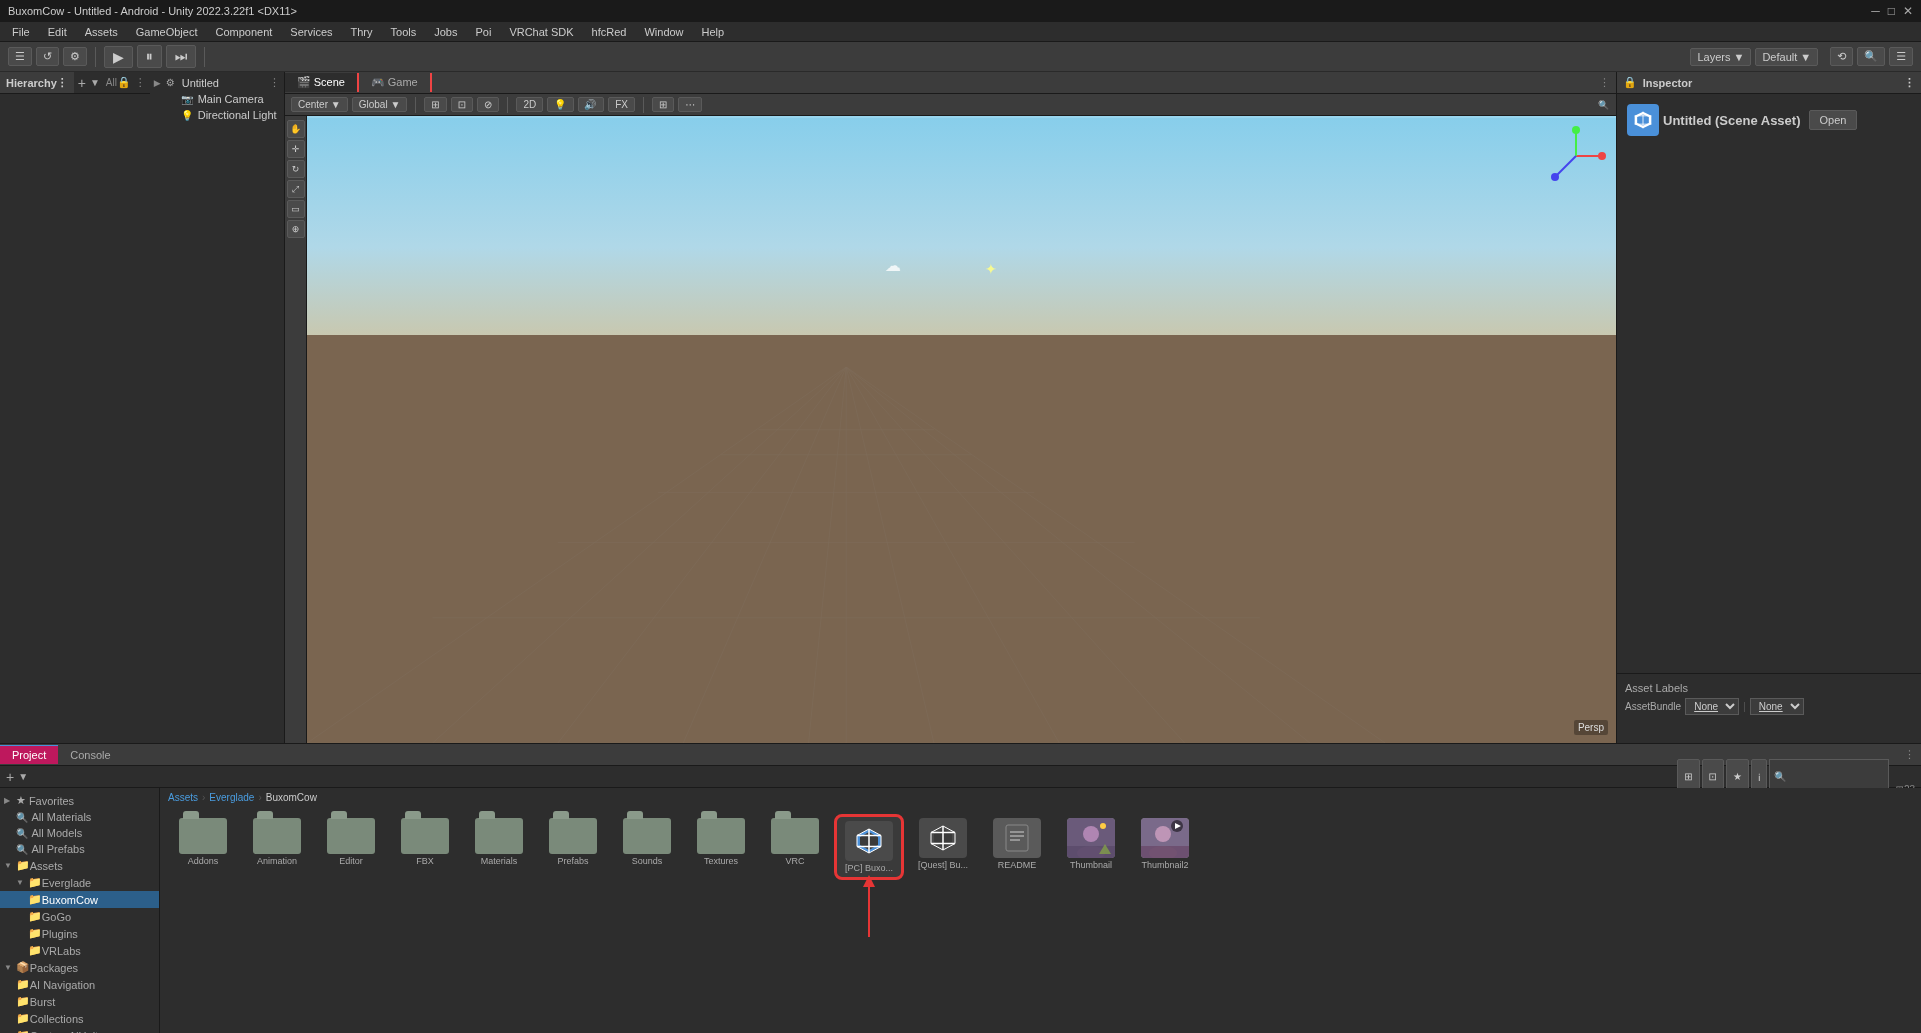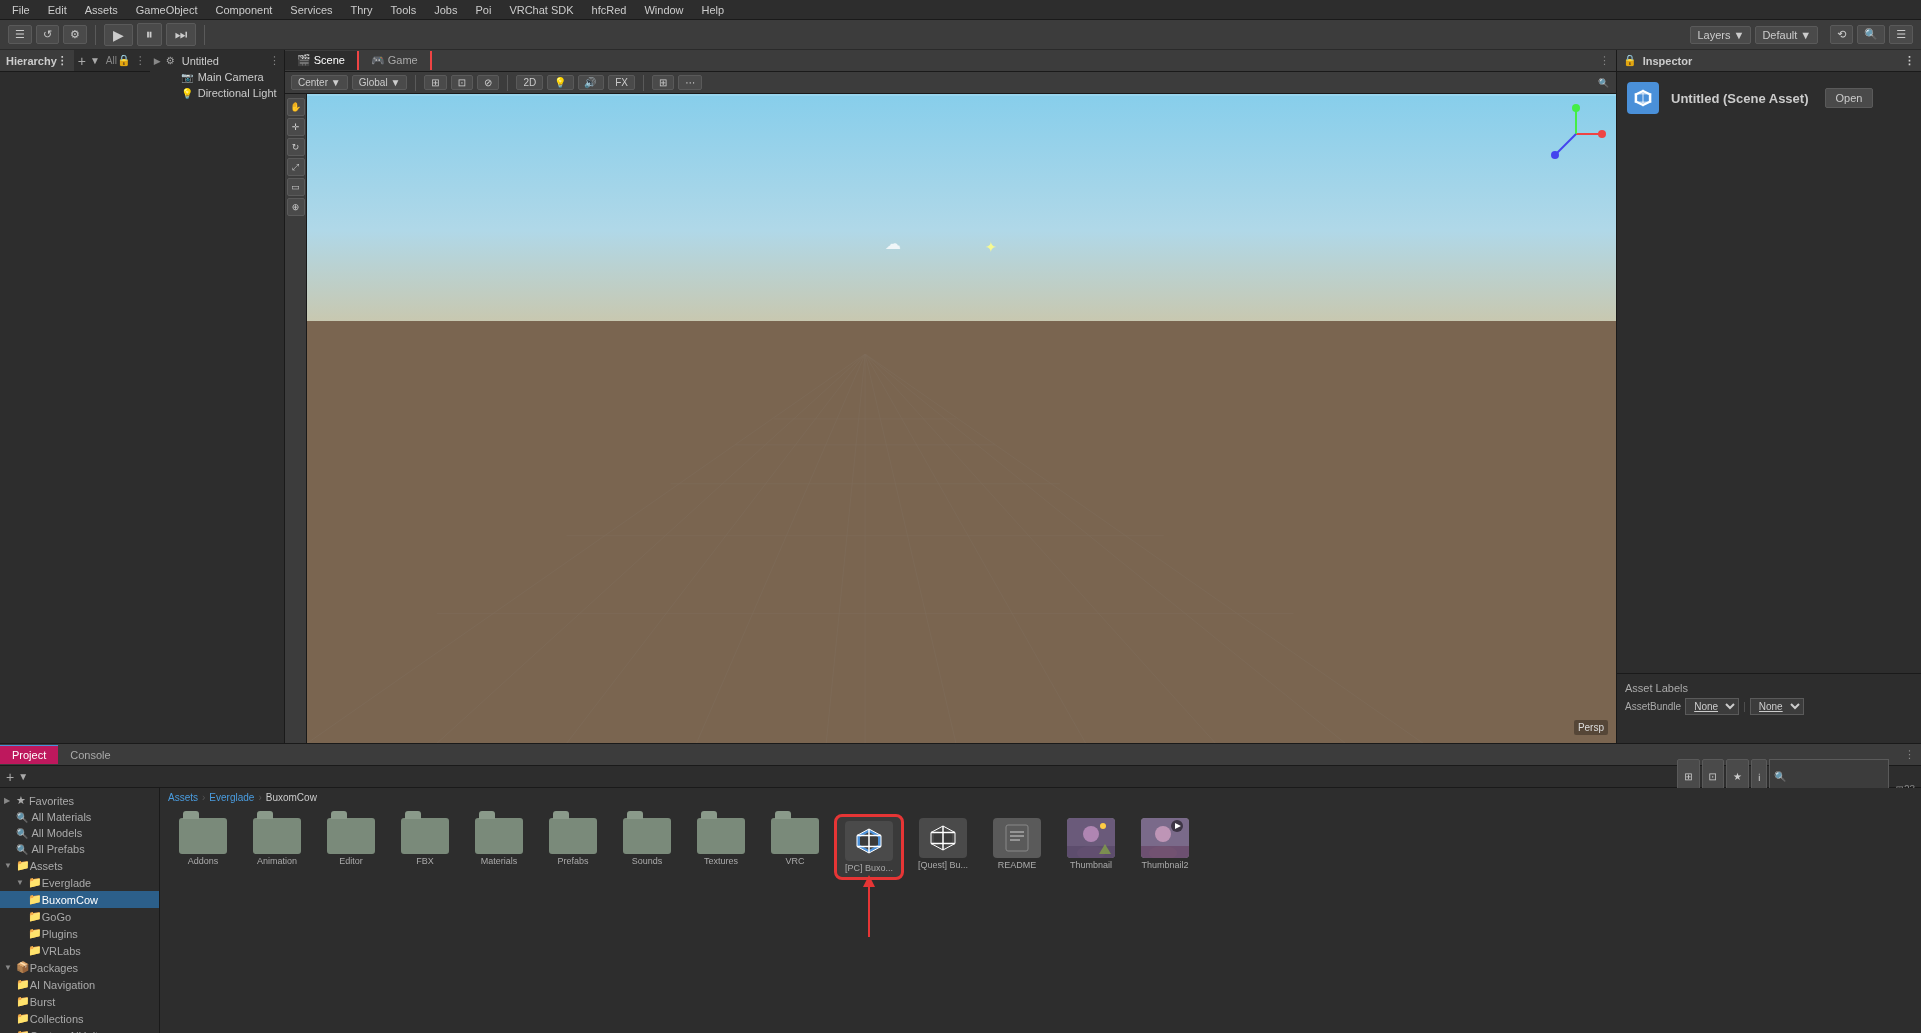--- a/index.html
+++ b/index.html
@@ -40,21 +40,21 @@
     .viewport-toolbar { height: 22px; background: #3c3c3c; display: flex; align-items: center; padding: 0 6px; gap: 4px; border-bottom: 1px solid #1a1a1a; }
     .vt-btn { padding: 1px 6px; background: #4a4a4a; border: 1px solid #5a5a5a; color: #ccc; font-size: 10px; cursor: pointer; border-radius: 2px; }
     #scene-view { flex: 1; background: linear-gradient(180deg, #87ceeb 0%, #c8b89a 30%, #8b7355 100%); position: relative; overflow: hidden; }
     .scene-tools { position: absolute; left: 0; top: 0; bottom: 0; width: 22px; background: #3c3c3c; display: flex; flex-direction: column; align-items: center; gap: 2px; padding: 4px 2px; border-right: 1px solid #1a1a1a; }
     .scene-tool-btn { width: 18px; height: 18px; background: #4a4a4a; border: 1px solid #5a5a5a; color: #ccc; font-size: 9px; cursor: pointer; border-radius: 2px; display: flex; align-items: center; justify-content: center; }
 
     
     #inspector { width: 305px; background: #2d2d2d; display: flex; flex-direction: column; border-left: 1px solid #1a1a1a; }
     #inspector-header { height: 22px; background: #3c3c3c; display: flex; align-items: center; padding: 0 6px; border-bottom: 1px solid #1a1a1a; font-size: 11px; font-weight: bold; color: #ccc; justify-content: space-between; }
     #inspector-content { flex: 1; padding: 6px; overflow-y: auto; }
-    .inspector-asset { display: flex; align-items: center; gap: 12px; padding: 4px; }
+    .inspector-asset { display: flex; align-items: center; gap: 4px; padding: 4px; }
     .inspector-icon { width: 32px; height: 32px; background: #4a90d9; border-radius: 4px; display: flex; align-items: center; justify-content: center; color: white; font-size: 16px; }
     .inspector-title { font-size: 13px; color: #ccc; font-weight: bold; }
     .open-btn { padding: 3px 10px; background: #4a4a4a; border: 1px solid #5a5a5a; color: #ccc; font-size: 11px; cursor: pointer; border-radius: 2px; margin: 4px; }
     .asset-label-title { font-size: 11px; color: #aaa; margin-bottom: 4px; }
     .asset-bundle-row { display: flex; align-items: center; gap: 4px; font-size: 10px; color: #aaa; }
     .asset-dropdown { background: #3c3c3c; border: 1px solid #5a5a5a; color: #ccc; padding: 1px 4px; font-size: 10px; text-decoration: underline; }
 
     
     #bottom { display: flex; height: 290px; width: 100%; background: #2d2d2d; border-top: 1px solid #1a1a1a; }
     #project-panel { flex: 1; display: flex; flex-direction: column; }
@@ -109,20 +109,28 @@
       border-radius: 3px 3px 0 0;
     }
     
     .search-box { background: #3c3c3c; border: 1px solid #5a5a5a; color: #ccc; padding: 1px 4px; font-size: 10px; width: 120px; }
   </style>
 </head>
 <body>
 
 <div id="layout-wrapper">
 
+  <div id="titlebar">
+    <span>BuxomCow - Untitled - Android - Unity 2022.3.22f1 &lt;DX11&gt;</span>
+    <div id="titlebar-controls">
+      <span>─</span>
+      <span>□</span>
+      <span>✕</span>
+    </div>
+  </div>
 
   <div id="menubar">
     <span class="menu-item">File</span>
     <span class="menu-item">Edit</span>
     <span class="menu-item">Assets</span>
     <span class="menu-item">GameObject</span>
     <span class="menu-item">Component</span>
     <span class="menu-item">Services</span>
     <span class="menu-item">Thry</span>
     <span class="menu-item">Tools</span>

